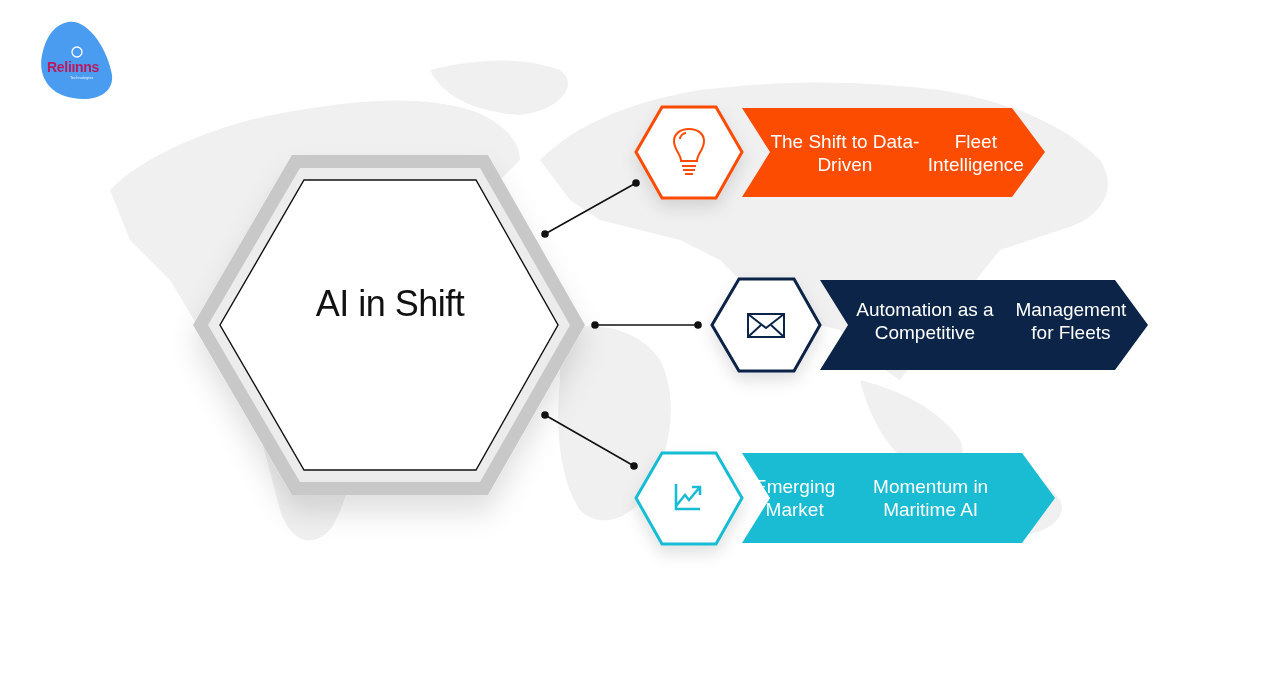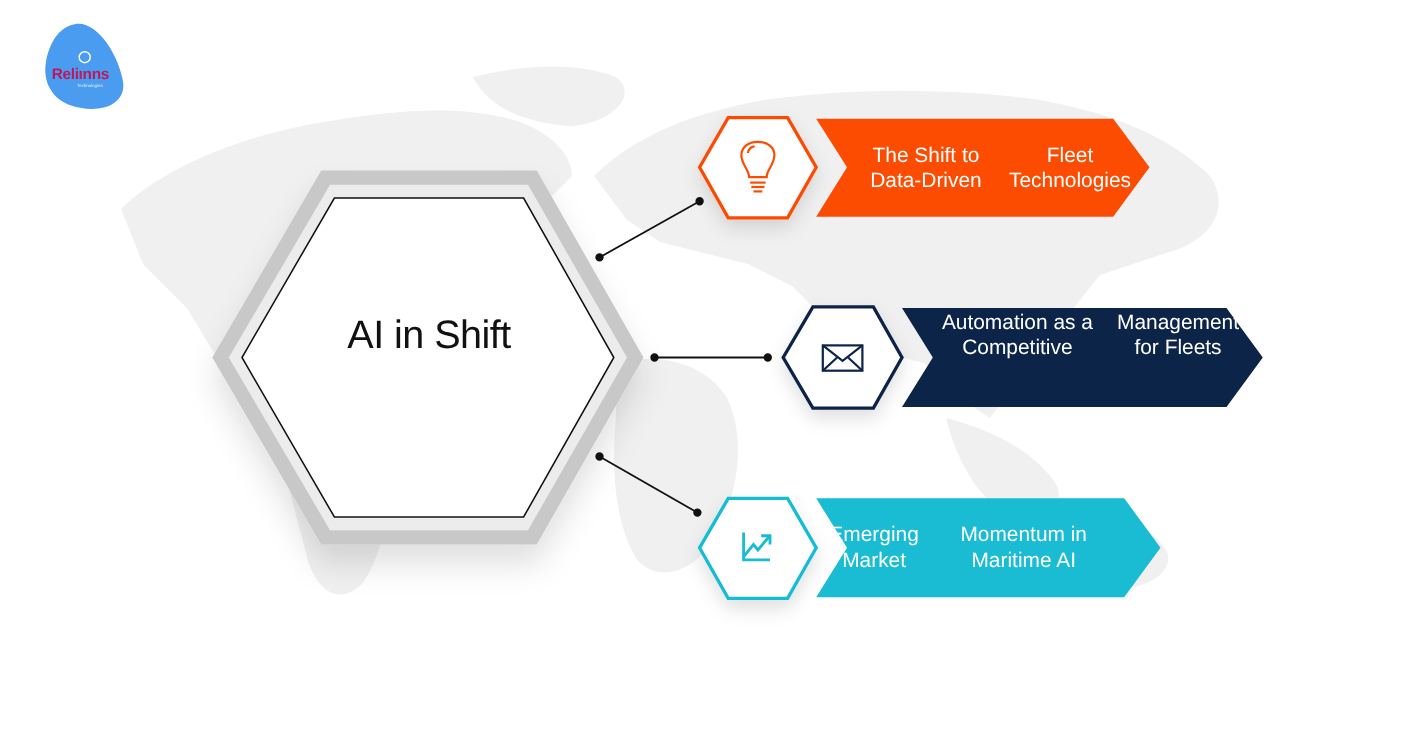--- a/index.html
+++ b/index.html
@@ -89,23 +89,23 @@
       <polyline points="692,487 700,487 700,495"></polyline>
     </g>
   </svg>
 
   <div class="center-title">
     <div>AI in Shift</div>
   </div>
 
   <div class="banner-text" style="left:768px;top:108px;width:262px;height:89px;">
     <span>The Shift to Data-Driven</span>
-    <span>Fleet Technologies</span>
+    <span>Fleet Intelligence</span>
   </div>
-  <div class="banner-text" style="left:844px;top:264px;width:292px;height:82px;">
+  <div class="banner-text" style="left:844px;top:280px;width:292px;height:82px;">
     <span>Automation as a Competitive</span>
     <span>Management for Fleets</span>
   </div>
   <div class="banner-text" style="left:740px;top:453px;width:272px;height:90px;">
     <span>Emerging Market</span>
     <span>Momentum in Maritime AI</span>
   </div>
 </div>
 
 </body></html>

